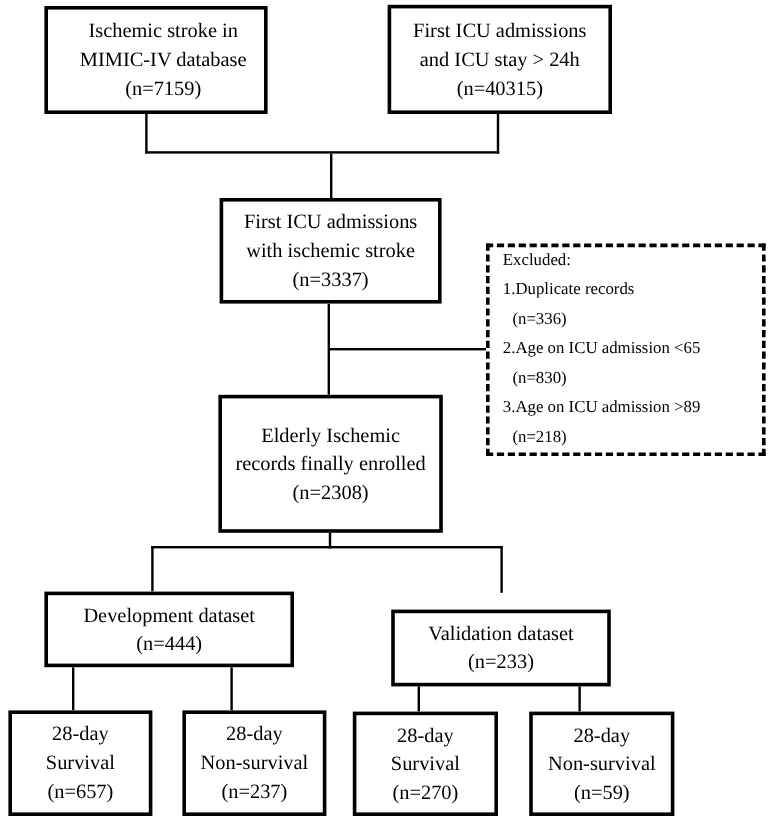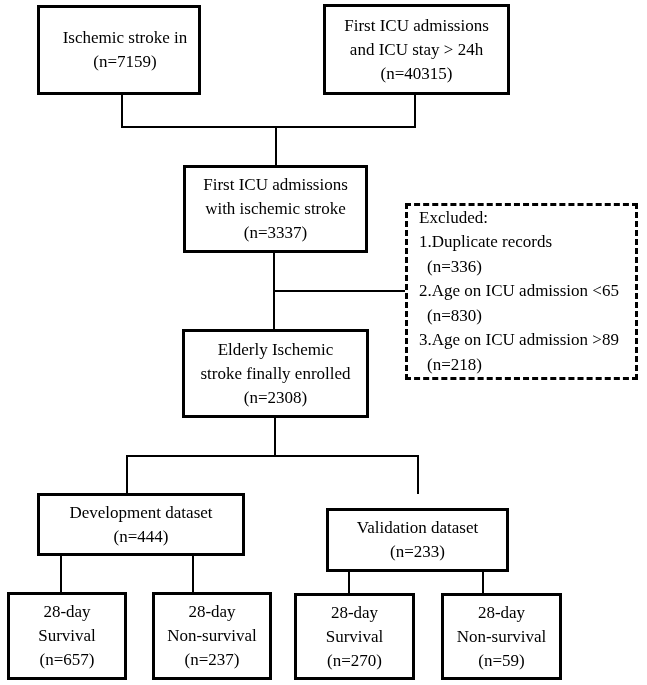--- a/index.html
+++ b/index.html
@@ -34,37 +34,37 @@
   .dashedbox {
     position: absolute;
     box-sizing: border-box;
     border: 3px dashed #000000;
     background: #ffffff;
     display: flex;
     flex-direction: column;
     justify-content: center;
     align-items: flex-start;
     text-align: left;
-    font-size: 17px;
+    font-size: 14px;
     line-height: 24.5px;
     padding: 2px 6px 2px 11px;
     z-index: 2;
   }
   .dashedbox .ln { white-space: nowrap; }
   .dashedbox .ln.indent { padding-left: 8px; }
   .line {
     position: absolute;
     background: #000000;
     z-index: 1;
   }
   
-  #box-a { left: 37px;  top: 5px;   width: 164px; height: 90px; padding-left: 12px; }
+  #box-a { left: 37px;  top: 5px;   width: 186px; height: 90px; padding-left: 12px; }
   #box-b { left: 323px; top: 4px;   width: 187px; height: 91px; }
   #box-c { left: 183px; top: 165px; width: 185px; height: 88px; }
-  #box-d { left: 182px; top: 329px; width: 187px; height: 89px; }
+  #box-d { left: 182px; top: 329px; width: 187px; height: 115px; }
   #box-e { left: 405px; top: 203px; width: 233px; height: 177px; }
   #box-f { left: 37px;  top: 493px; width: 208px; height: 63px; }
   #box-g { left: 326px; top: 508px; width: 183px; height: 64px; }
   #box-h { left: 7px;   top: 592px; width: 120px; height: 88px; }
   #box-i { left: 152px; top: 592px; width: 120px; height: 88px; }
   #box-j { left: 294px; top: 593px; width: 121px; height: 87px; }
   #box-k { left: 441px; top: 593px; width: 121px; height: 87px; }
   
   #ln-a-down   { left: 121px; top: 95px;  width: 2px;   height: 33px; }
   #ln-b-down   { left: 414px; top: 94px;  width: 2px;   height: 34px; }
@@ -81,20 +81,21 @@
   #ln-g-j      { left: 348px; top: 558px; width: 2px;   height: 35px; }
   #ln-g-k      { left: 482px; top: 558px; width: 2px;   height: 35px; }
 </style>
 </head>
 <body>
 
 <div id="canvas">
 
   <div class="box" id="box-a">
     <div class="ln">Ischemic stroke in</div>
+    <div class="ln">MIMIC-IV database</div>
     <div class="ln">(n=7159)</div>
   </div>
 
   <div class="box" id="box-b">
     <div class="ln">First ICU admissions</div>
     <div class="ln">and ICU stay &gt; 24h</div>
     <div class="ln">(n=40315)</div>
   </div>
 
   <div class="box" id="box-c">
@@ -108,21 +109,21 @@
     <div class="ln">1.Duplicate records</div>
     <div class="ln indent">(n=336)</div>
     <div class="ln">2.Age on ICU admission &lt;65</div>
     <div class="ln indent">(n=830)</div>
     <div class="ln">3.Age on ICU admission &gt;89</div>
     <div class="ln indent">(n=218)</div>
   </div>
 
   <div class="box" id="box-d">
     <div class="ln">Elderly Ischemic</div>
-    <div class="ln">stroke finally enrolled</div>
+    <div class="ln">records finally enrolled</div>
     <div class="ln">(n=2308)</div>
   </div>
 
   <div class="box" id="box-f">
     <div class="ln">Development dataset</div>
     <div class="ln">(n=444)</div>
   </div>
 
   <div class="box" id="box-g">
     <div class="ln">Validation dataset</div>

